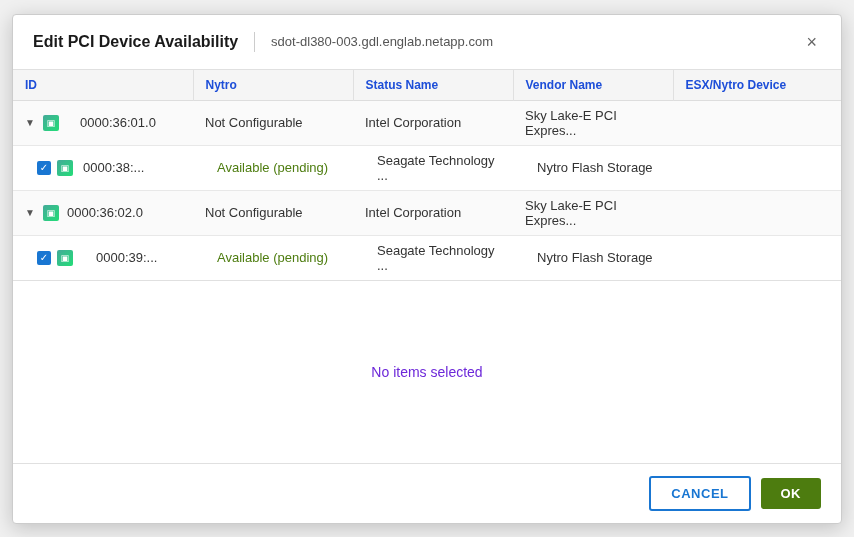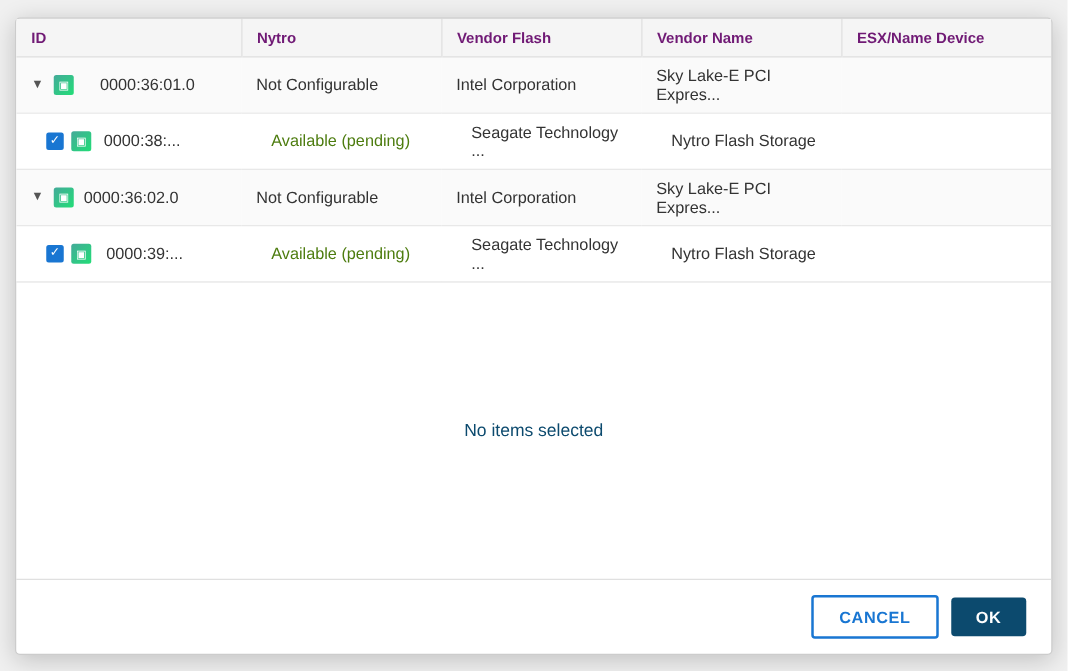--- a/index.html
+++ b/index.html
@@ -70,21 +70,21 @@
       font-size: 13px;
     }
     thead tr {
       background: #f5f5f5;
       border-bottom: 1px solid #ddd;
     }
     thead th {
       text-align: left;
       padding: 8px 12px;
       font-weight: 600;
-      color: #701a75;
+      color: #1d4ed8;
       font-size: 12px;
       border-right: 1px solid #e0e0e0;
     }
     thead th:last-child { border-right: none; }
     tbody tr {
       border-bottom: 1px solid #e8e8e8;
     }
     tbody tr:last-child { border-bottom: none; }
     tbody td {
       padding: 7px 12px;
@@ -147,21 +147,21 @@
     .status-available {
       color: #4d7c0f;
     }
     .empty-area {
       flex: 1;
       display: flex;
       align-items: center;
       justify-content: center;
     }
     .empty-text {
-      color: #0c4a6e;
+      color: #6d28d9;
       font-size: 14px;
     }
     .dialog-footer {
       display: flex;
       justify-content: flex-end;
       align-items: center;
       padding: 12px 20px;
       border-top: 1px solid #e0e0e0;
       gap: 10px;
       flex-shrink: 0;
@@ -173,50 +173,56 @@
       color: #1976d2;
       font-size: 13px;
       font-weight: 600;
       border-radius: 3px;
       cursor: pointer;
       letter-spacing: 0.5px;
     }
     .btn-ok {
       padding: 8px 20px;
       border: none;
-      background: #0c4a6e;
+      background: #4d7c0f;
       color: #fff;
       font-size: 13px;
       font-weight: 600;
       border-radius: 3px;
       cursor: pointer;
       letter-spacing: 0.5px;
     }
     .col-id { width: 180px; }
     .col-status { width: 160px; }
     .col-vendor { width: 160px; }
     .col-device { width: 160px; }
     .col-esx { width: auto; }
   </style>
 </head>
 <body>
 
 <div class="dialog">
 
+  <div class="dialog-header">
+    <span class="dialog-title">Edit PCI Device Availability</span>
+    <div class="header-divider"></div>
+    <span class="dialog-subtitle">sdot-dl380-003.gdl.englab.netapp.com</span>
+    <button class="close-button">×</button>
+  </div>
 
   <div class="dialog-body">
     <div class="table-container">
       <table>
         <thead>
           <tr>
             <th class="col-id">ID</th>
             <th class="col-status">Nytro</th>
-            <th class="col-vendor">Vendor Flash</th>
+            <th class="col-vendor">Status Name</th>
             <th class="col-device">Vendor Name</th>
-            <th class="col-esx">ESX/Name Device</th>
+            <th class="col-esx">ESX/Nytro Device</th>
           </tr>
         </thead>
         <tbody id="table-body">
         <tr class="row-group-parent">
               <td>
                 <div class="id-cell">
                   <span class="tree-toggle">▼</span>
                   <span class="device-icon">▣</span>
                   <span style="margin-left:17px">0000:36:01.0</span>
                 </div>
@@ -254,21 +260,21 @@
               <td>Sky Lake-E PCI Expres...</td>
               <td></td>
             </tr>
             <tr class="row-child">
               <td>
                 <div class="checkbox-cell">
                   <div class="cb">
                     <span class="cb-check">✓</span>
                   </div>
                   <span class="device-icon">▣</span>
-                  <span style="margin-left:6px">0000:39:...</span>
+                  <span style="margin-left:17px">0000:39:...</span>
                 </div>
               </td>
               <td class="status-available">Available (pending)</td>
               <td>Seagate Technology ...</td>
               <td>Nytro Flash Storage</td>
               <td></td>
             </tr>
           </tbody>
       </table>
     </div>

